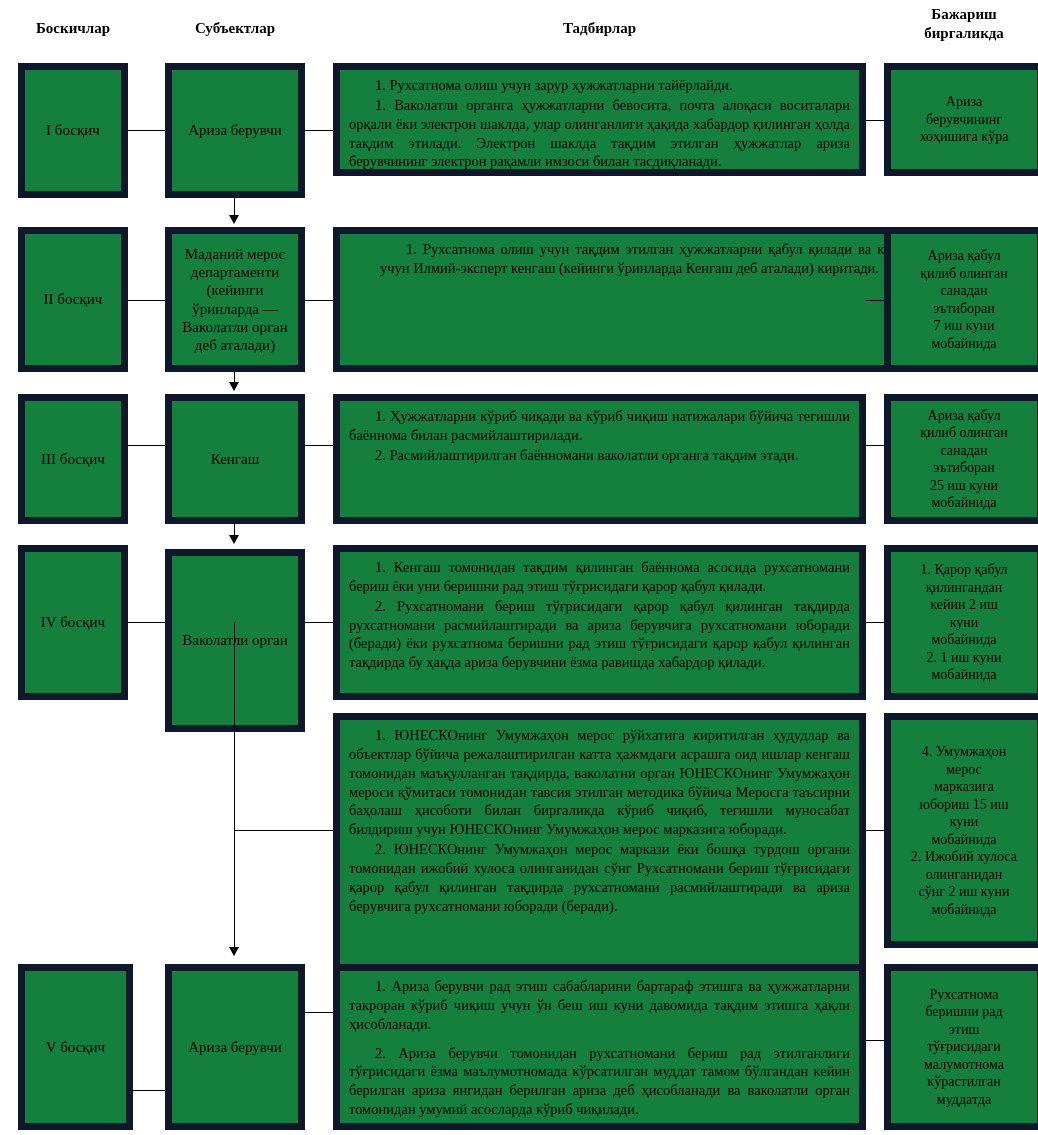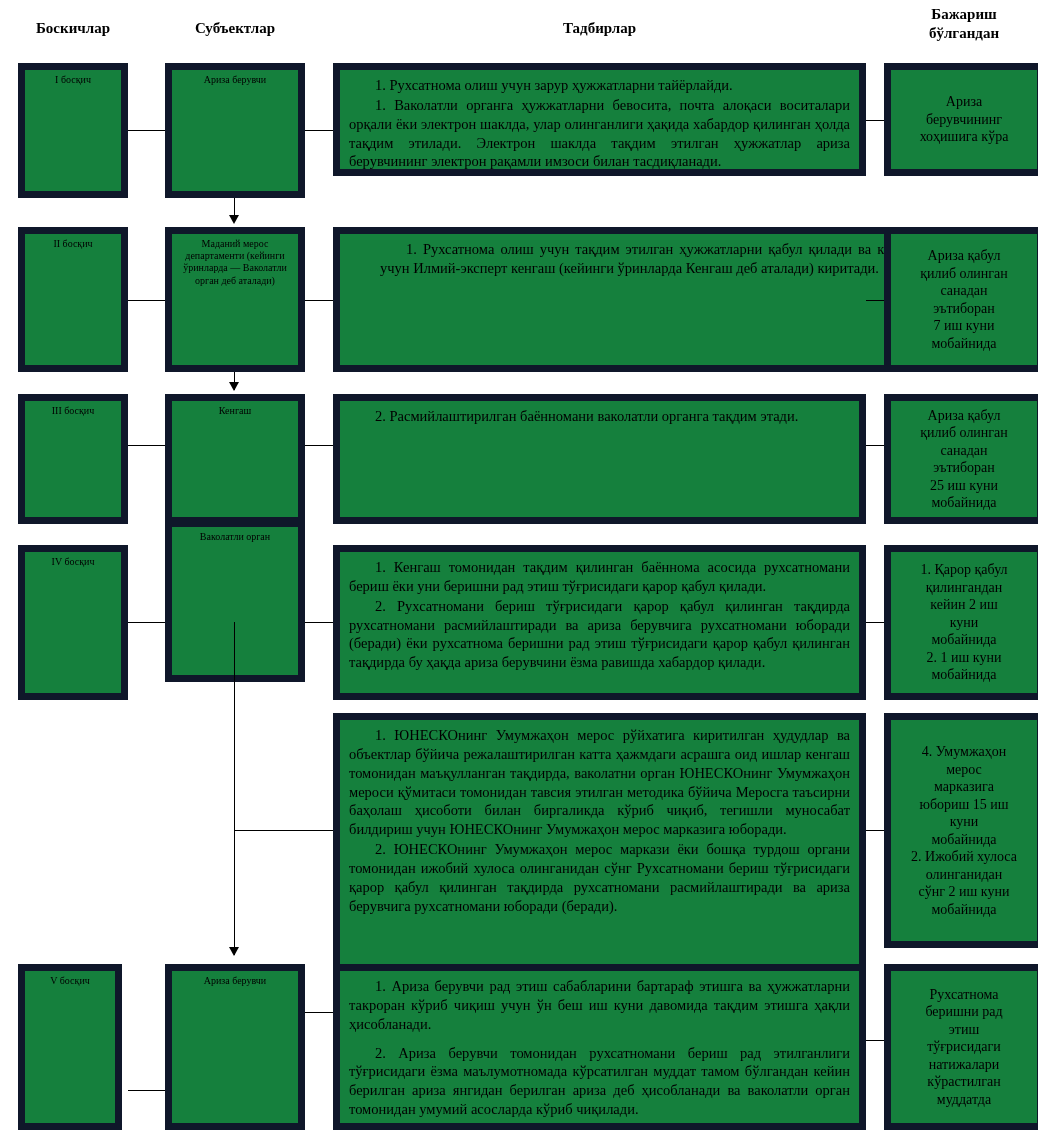--- a/index.html
+++ b/index.html
@@ -25,24 +25,24 @@
     line-height: 1.25;
   }
   .box {
     position: absolute;
     border: 7px solid #0f172a;
     box-sizing: border-box;
     background: #15803d;
   }
   .cbox {
     display: flex;
-    align-items: flex-start;
+    align-items: center;
     justify-content: center;
     text-align: center;
-    font-size: 10px;
+    font-size: 15px;
     line-height: 1.22;
     padding: 4px 6px;
   }
   .tbox {
     font-size: 14.5px;
     line-height: 1.30;
     padding: 6px 9px;
     text-align: justify;
     text-justify: inter-word;
   }
@@ -89,21 +89,21 @@
     <span>Боскичлар</span>
   </div>
   <div class="hdr" style="left:165px; top:19px; width:140px;">
     <span>Субъектлар</span>
   </div>
   <div class="hdr" style="left:333px; top:19px; width:533px;">
     <span>Тадбирлар</span>
   </div>
   <div class="hdr" style="left:884px; top:5px; width:160px;">
     <span>Бажариш</span><br>
-    <span>бўлгандан</span>
+    <span>биргаликда</span>
   </div>
 
   <div class="box cbox" style="left:18px; top:63px; width:110px; height:135px;">
     <span>I босқич</span>
   </div>
   <div class="box cbox" style="left:165px; top:63px; width:140px; height:135px;">
     <span>Ариза берувчи</span>
   </div>
   <div class="box tbox" style="left:333px; top:63px; width:533px; height:113px;">
     <p>1. Рухсатнома олиш учун зарур ҳужжатларни тайёрлайди.</p>
@@ -150,20 +150,21 @@
   <div class="line vline" style="left:234px; top:372px; height:18px;"></div>
   <div class="arrow" style="left:229px; top:382px;"></div>
 
   <div class="box cbox" style="left:18px; top:394px; width:110px; height:130px;">
     <span>III босқич</span>
   </div>
   <div class="box cbox" style="left:165px; top:394px; width:140px; height:130px;">
     <span>Кенгаш</span>
   </div>
   <div class="box tbox" style="left:333px; top:394px; width:533px; height:130px;">
+    <p>1. Ҳужжатларни кўриб чиқади ва кўриб чиқиш натижалари бўйича тегишли баённома билан расмийлаштирилади.</p>
     <p>2. Расмийлаштирилган баённомани ваколатли органга тақдим этади.</p>
   </div>
   <div class="box rbox" style="left:884px; top:394px; width:160px; height:130px;">
     <div class="lines">
       <span>Ариза қабул</span>
       <span>қилиб олинган</span>
       <span>санадан</span>
       <span>эътиборан</span>
       <span>25 иш куни</span>
       <span>мобайнида</span>
@@ -172,21 +173,21 @@
   <div class="line hline" style="left:128px; top:445px; width:37px;"></div>
   <div class="line hline" style="left:305px; top:445px; width:28px;"></div>
   <div class="line hline" style="left:866px; top:445px; width:18px;"></div>
 
   <div class="line vline" style="left:234px; top:524px; height:18px;"></div>
   <div class="arrow" style="left:229px; top:535px;"></div>
 
   <div class="box cbox" style="left:18px; top:545px; width:110px; height:155px;">
     <span>IV босқич</span>
   </div>
-  <div class="box cbox" style="left:165px; top:520px; width:140px; height:162px;">
+  <div class="box cbox" style="left:165px; top:549px; width:140px; height:183px;">
     <span>Ваколатли орган</span>
   </div>
   <div class="box tbox" style="left:333px; top:545px; width:533px; height:155px;">
     <p>1. Кенгаш томонидан тақдим қилинган баённома асосида рухсатномани бериш ёки уни беришни рад этиш тўғрисидаги қарор қабул қилади.</p>
     <p>2. Рухсатномани бериш тўғрисидаги қарор қабул қилинган тақдирда рухсатномани расмийлаштиради ва ариза берувчига рухсатномани юборади (беради) ёки рухсатнома беришни рад этиш тўғрисидаги қарор қабул қилинган тақдирда бу ҳақда ариза берувчини ёзма равишда хабардор қилади.</p>
   </div>
   <div class="box rbox" style="left:884px; top:545px; width:160px; height:155px;">
     <div class="lines">
       <span>1. Қарор қабул</span>
       <span>қилингандан</span>
@@ -218,37 +219,37 @@
       <span>сўнг 2 иш куни</span>
       <span>мобайнида</span>
     </div>
   </div>
   <div class="line hline" style="left:866px; top:830px; width:18px;"></div>
 
   <div class="line vline" style="left:234px; top:622px; height:333px;"></div>
   <div class="line hline" style="left:234px; top:830px; width:99px;"></div>
   <div class="arrow" style="left:229px; top:947px;"></div>
 
-  <div class="box cbox" style="left:18px; top:964px; width:104px; height:166px;">
+  <div class="box cbox" style="left:18px; top:964px; width:115px; height:166px;">
     <span>V босқич</span>
   </div>
   <div class="box cbox" style="left:165px; top:964px; width:140px; height:166px;">
     <span>Ариза берувчи</span>
   </div>
   <div class="box tbox" style="left:333px; top:964px; width:533px; height:166px;">
     <p>1. Ариза берувчи рад этиш сабабларини бартараф этишга ва ҳужжатларни такроран кўриб чиқиш учун ўн беш иш куни давомида тақдим этишга ҳақли ҳисобланади.</p>
     <p style="margin-top:10px;">2. Ариза берувчи томонидан рухсатномани бериш рад этилганлиги тўғрисидаги ёзма маълумотномада кўрсатилган муддат тамом бўлгандан кейин берилган ариза янгидан берилган ариза деб ҳисобланади ва ваколатли орган томонидан умумий асосларда кўриб чиқилади.</p>
   </div>
   <div class="box rbox" style="left:884px; top:964px; width:160px; height:166px;">
     <div class="lines">
       <span>Рухсатнома</span>
       <span>беришни рад</span>
       <span>этиш</span>
       <span>тўғрисидаги</span>
-      <span>натижалари</span>
+      <span>малумотнома</span>
       <span>кўрастилган</span>
       <span>муддатда</span>
     </div>
   </div>
   <div class="line hline" style="left:128px; top:1090px; width:37px;"></div>
   <div class="line hline" style="left:305px; top:1012px; width:28px;"></div>
   <div class="line hline" style="left:866px; top:1040px; width:18px;"></div>
 
 </div>
 

